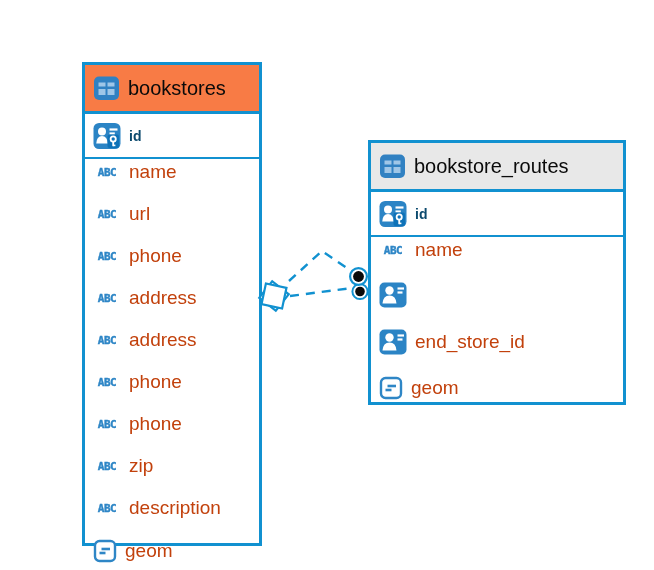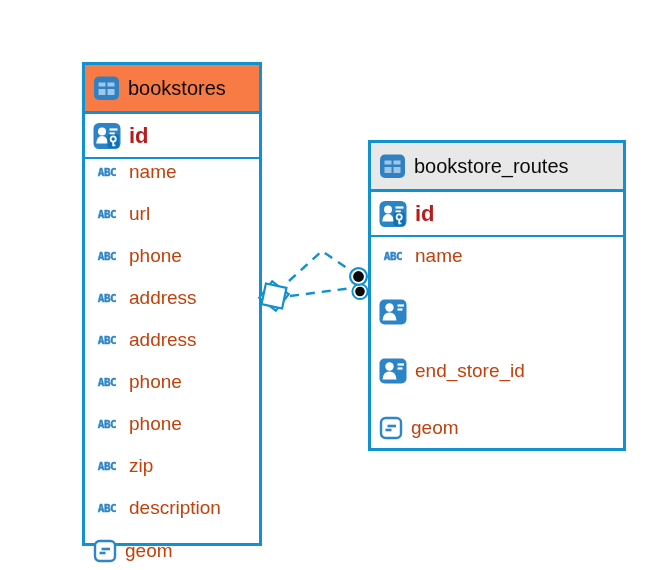--- a/index.html
+++ b/index.html
@@ -3,31 +3,31 @@
 <meta charset="utf-8">
 <style>
   * { margin: 0; padding: 0; box-sizing: border-box; }
   html, body { width: 654px; height: 570px; background: #ffffff; overflow: hidden;
                font-family: "Liberation Sans", sans-serif; }
   .canvas { position: relative; width: 654px; height: 570px; background: #ffffff; }
 
   .er-table { position: absolute; background: #ffffff; border: 3.5px solid #1191D0;
               display: flex; flex-direction: column; }
   .er-table.left  { left: 62px;  top: 62px;  width: 180px; height: 484px; margin-left: 20px; }
-  .er-table.right { left: 368px; top: 140px; width: 258px; height: 311px; }
+  .er-table.right { left: 368px; top: 140px; width: 258px; height: 265px; }
 
   .thead { height: 49px; flex: 0 0 49px; display: flex; align-items: center;
            gap: 8px; padding-left: 8px; border-bottom: 3px solid #1191D0; }
   .thead.orange { background: #F87B45; }
   .thead.gray   { background: #E8E8E8; }
   .thead .title { font-size: 20px; font-weight: 500; color: #0a0a0a; white-space: nowrap; }
 
   .pk-row { height: 45px; flex: 0 0 45px; display: flex; align-items: center;
             gap: 8px; padding-left: 8px; border-bottom: 2px solid #1191D0; background: #fff; }
-  .pk-row .col-name { font-size: 22px; font-weight: 700; color: #b91c1c; }
+  .pk-row .col-name { font-size: 14px; font-weight: 700; color: #0c4a6e; }
 
   .cols { flex: 1 1 auto; display: flex; flex-direction: column; padding: 2px 0; gap: 20px; }
   .col-row { flex: 1 1 auto; display: flex; align-items: center; gap: 8px; padding-left: 8px; }
   .col-name { font-size: 19px; font-weight: 400; color: #c2410c; white-space: nowrap; }
 
   .icon { display: inline-flex; align-items: center; justify-content: center; flex: 0 0 auto; }
   .icon svg { display: block; }
   .abc-glyph { width: 28px; text-align: left; font-family: "DejaVu Sans Mono", monospace;
                font-weight: 800; font-size: 11px; letter-spacing: -0.5px; color: #2E86C6;
                -webkit-text-stroke: 0.4px #2E86C6; }

